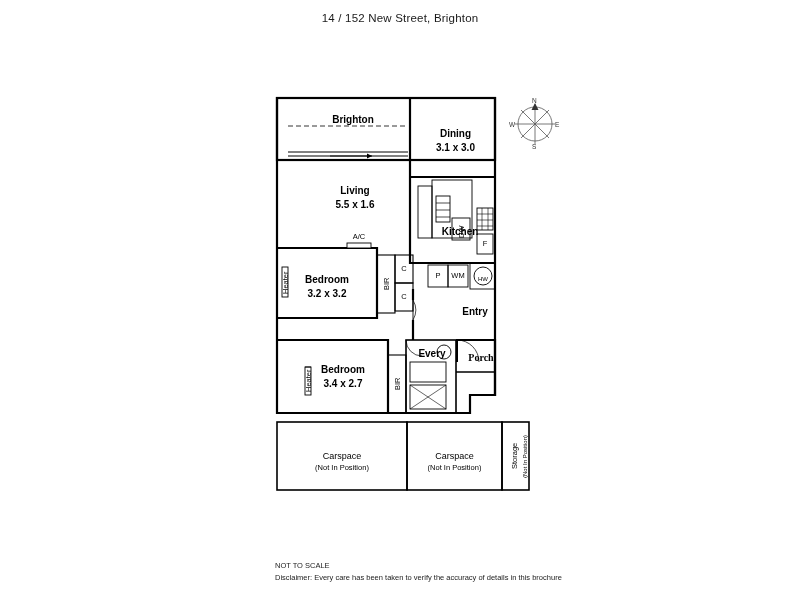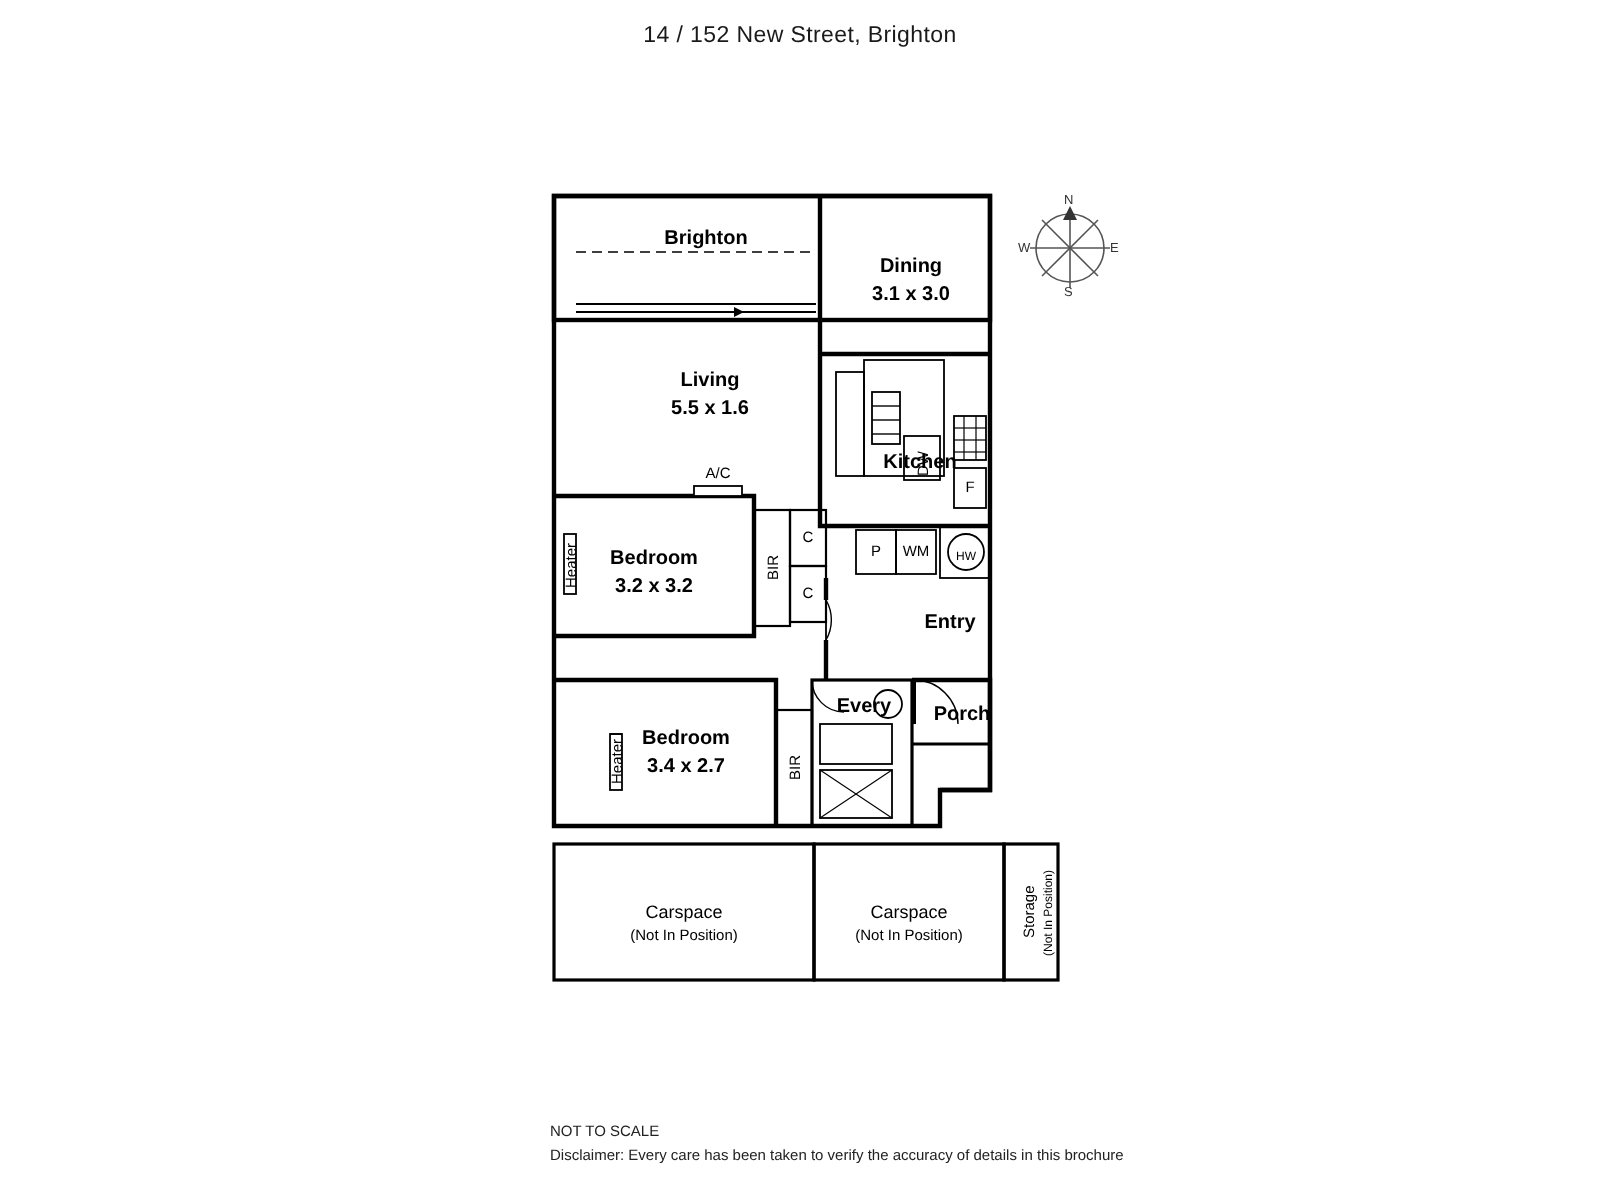--- a/index.html
+++ b/index.html
@@ -186,21 +186,21 @@
 <div class="lbl b" style="left:432px; top:226px; width:56px;">Kitchen</div>
 
 <div class="lbl b" style="left:278px; top:274px; width:98px;">Bedroom</div>
 <div class="lbl b" style="left:278px; top:288px; width:98px;">3.2 x 3.2</div>
 
 <div class="lbl b" style="left:300px; top:364px; width:86px;">Bedroom</div>
 <div class="lbl b" style="left:300px; top:378px; width:86px;">3.4 x 2.7</div>
 
 <div class="lbl b" style="left:410px; top:348px; width:44px;">Every</div>
 <div class="lbl b" style="left:452px; top:306px; width:46px;text-align:center;">Entry</div>
-<div class="lbl b" style="left:457px; top:352px; width:48px;">Porch</div>
+<div class="lbl b" style="left:457px; top:352px; width:48px;font-family:Liberation Serif, serif;">Porch</div>
 
 <div class="lbl small" style="left:344px; top:231px; width:30px;">A/C</div>
 <div class="lbl small vert" style="left:280px; top:268px; height:30px;">Heater</div>
 <div class="lbl small vert" style="left:303px; top:366px; height:30px;">Heater</div>
 <div class="lbl small vert" style="left:381px; top:268px; height:32px;">BIR</div>
 <div class="lbl small vert" style="left:392px; top:368px; height:32px;">BIR</div>
 <div class="lbl small" style="left:396px; top:263px; width:16px;">C</div>
 <div class="lbl small" style="left:396px; top:291px; width:16px;">C</div>
 <div class="lbl small vert" style="left:456px; top:222px; height:20px;">DW</div>
 <div class="lbl small" style="left:478px; top:238px; width:14px;">F</div>

